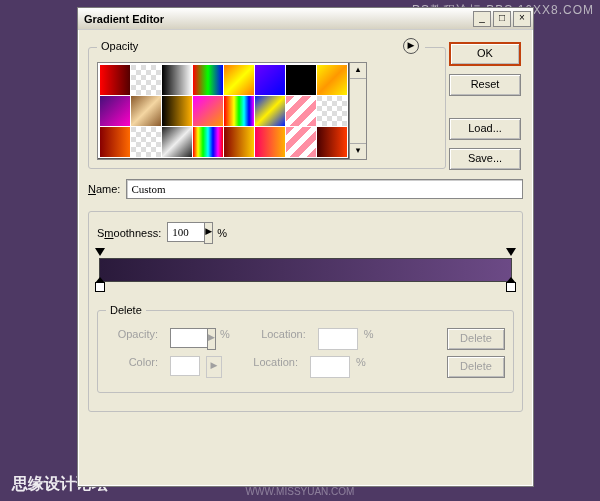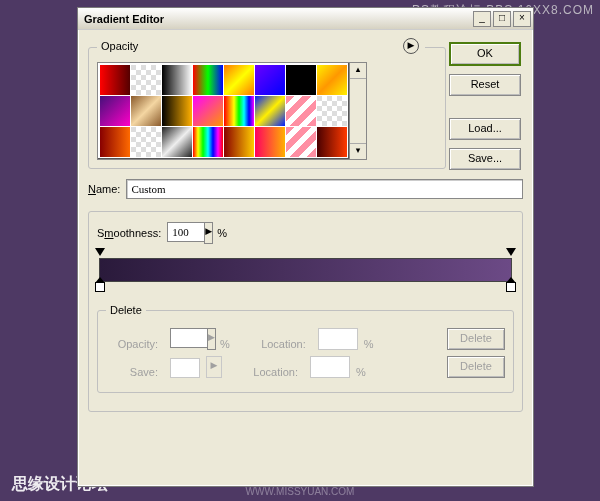--- a/index.html
+++ b/index.html
@@ -8,21 +8,21 @@
 .watermark-bl{position:absolute;bottom:6px;left:12px;color:#fff;font-size:16px;font-weight:700;opacity:.9;pointer-events:none;font-family:"Microsoft YaHei",Arial}
 .watermark-bc{position:absolute;bottom:4px;left:50%;transform:translateX(-50%);color:#fff;font-size:10px;opacity:.35;pointer-events:none}
 .window{position:absolute;left:77px;top:7px;width:455px;height:478px;background:#ece9d8;border:1px solid #7b7b7b;box-shadow:0 0 0 1px #fff inset}
 .titlebar{height:20px;background:linear-gradient(#fff,#d6d2c2);border-bottom:1px solid #ccc;display:flex;align-items:center;padding:1px 2px 0 6px}
 .titlebar .title{flex:1;font-weight:700}
 .tb-btns{display:flex;gap:0}
 .tb-btn{width:16px;height:14px;margin-left:2px;background:#ece9d8;border:1px solid #888;font-size:10px;line-height:12px;text-align:center;font-family:Arial}
 .body{padding:8px 10px 10px;position:relative}
 .right-col{position:absolute;right:12px;top:12px;width:72px;display:flex;flex-direction:column;gap:8px}
 .btn{height:20px;background:#ece9d8;border:1px solid #888;box-shadow:1px 1px 0 #fff inset,-1px -1px 0 #bbb inset;text-align:center;line-height:18px}
-.btn.default{border:2px solid #4d7c0f}
+.btn.default{border:2px solid #c2410c}
 fieldset{border:1px solid #c0c0c0;border-radius:3px;margin:0 0 10px;padding:6px 8px 8px}
 legend{padding:0 4px}
 .presets-wrap{display:flex}
 .presets-grid{display:grid;grid-template-columns:repeat(8,30px);grid-auto-rows:30px;gap:1px;background:#fff;padding:2px;border:1px solid #888;box-shadow:-1px -1px 0 #555 inset}
 .sw{width:30px;height:30px}
 .scrollbar{width:16px;background:#ece9d8;border:1px solid #888;border-left:0;display:flex;flex-direction:column}
 .sb-btn{height:15px;background:#ece9d8;border-bottom:1px solid #aaa;text-align:center;font-size:9px;line-height:13px}
 .sb-btn.dn{border-top:1px solid #aaa;border-bottom:0;margin-top:auto}
 .arrow-right-circle{width:14px;height:14px;border:1px solid #555;border-radius:50%;text-align:center;line-height:12px;font-size:9px;margin-left:auto;margin-right:2px}
 .presets-head{display:flex;align-items:center;margin-bottom:2px}
@@ -38,21 +38,21 @@
 .spin input{width:28px;height:18px;border:1px solid #888;border-right:0;padding:0 4px;font:11px Tahoma;text-align:left;background:#fff}
 .spin .arrow{width:14px;height:20px;border:1px solid #888;background:#ece9d8;font-size:9px;line-height:16px;text-align:center}
 .grad-edit{margin:14px 2px 4px;position:relative}
 .bar{height:22px;border:1px solid #444;background:linear-gradient(90deg,#2a1a3b,#6c4a86)}
 .stop-top{position:absolute;top:-10px;width:10px;height:10px}
 .stop-top::before{content:"";position:absolute;left:0;top:0;border-left:5px solid transparent;border-right:5px solid transparent;border-top:8px solid #000}
 .stop-bot{position:absolute;bottom:-12px;width:10px;height:12px}
 .stop-bot .sq{width:8px;height:8px;border:1px solid #000;background:#fff}
 .stop-bot::before{content:"";position:absolute;left:0;top:-5px;border-left:5px solid transparent;border-right:5px solid transparent;border-bottom:6px solid #000}
 .stops-fs{margin-top:22px}
-.stops-row{display:flex;align-items:flex-end;gap:6px;margin:6px 0;color:#a0a0a0}
+.stops-row{display:flex;align-items:flex-start;gap:6px;margin:6px 0;color:#a0a0a0}
 .stops-row .label{width:52px;text-align:right}
 .small-in{width:34px;height:18px;border:1px solid #c8c8c8;background:#fff}
 .loc{margin-left:18px}
 .btn.disabled{color:#a0a0a0}
 .color-swatch{width:28px;height:18px;border:1px solid #c8c8c8;background:#fff}
 u{text-decoration:underline}
 .presets-outer{width:340px}
 </style>
 </head>
 <body>
@@ -157,21 +157,21 @@
               <input class="small-in" disabled="" style="">
               <div class="arrow">▶</div>
             </div>
           <span>%</span>
           <span class="label loc">Location:</span>
           <input class="small-in" disabled="" style="">
           <span>%</span>
           <div class="btn disabled" style="width:56px;margin-left:auto">Delete</div>
         </div>
         <div class="stops-row">
-          <span class="label">Save:</span>
+          <span class="label">Color:</span>
           <div class="color-swatch"></div>
           <div class="arrow" style="width:14px;height:20px;border:1px solid #c8c8c8;text-align:center;line-height:16px;font-size:9px">▶</div>
           <span class="label loc">Location:</span>
           <input class="small-in" disabled="" style="">
           <span>%</span>
           <div class="btn disabled" style="width:56px;margin-left:auto">Delete</div>
         </div>
       </fieldset>
     </fieldset>
   </div>

